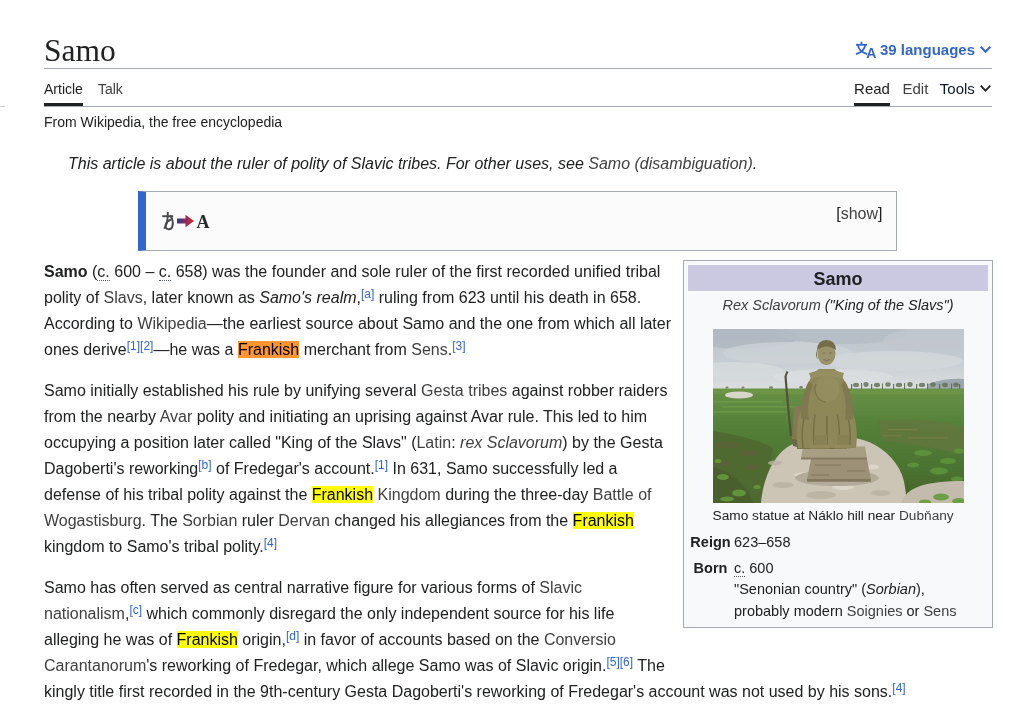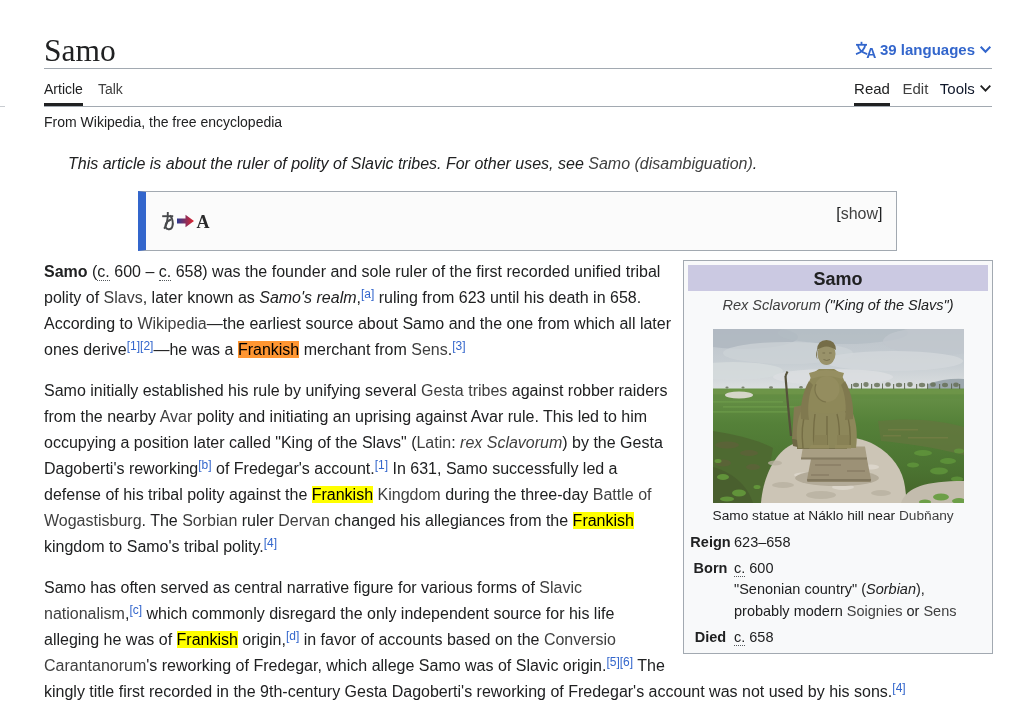--- a/index.html
+++ b/index.html
@@ -262,19 +262,15 @@
 </div>
 <div class="ib-rows">
 <div class="ib-row">
           <div class="ib-lab">Reign</div>
           <div class="ib-val">623–658</div>
         </div>
 <div class="ib-row">
           <div class="ib-lab">Born</div>
           <div class="ib-val"><span class="abbr">c.</span> 600<br>"Senonian country" (<i>Sorbian</i>),<br>probably modern <a href="#">Soignies</a> or <a href="#">Sens</a></div>
         </div>
-<div class="ib-row">
-          <div class="ib-lab">Died</div>
-          <div class="ib-val"><span class="abbr">c.</span> 658</div>
-        </div>
 </div>
 </div>
 </div>
 
 </body></html>

